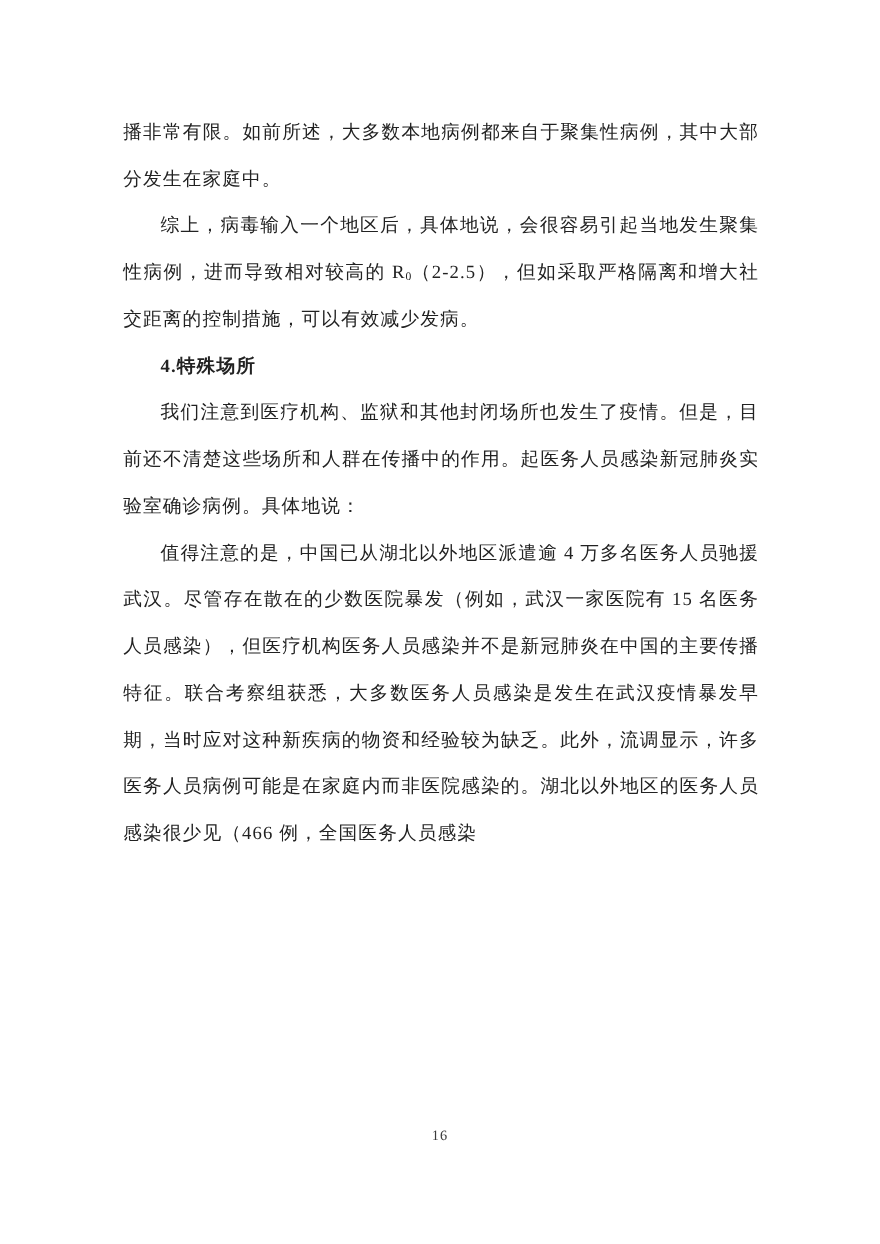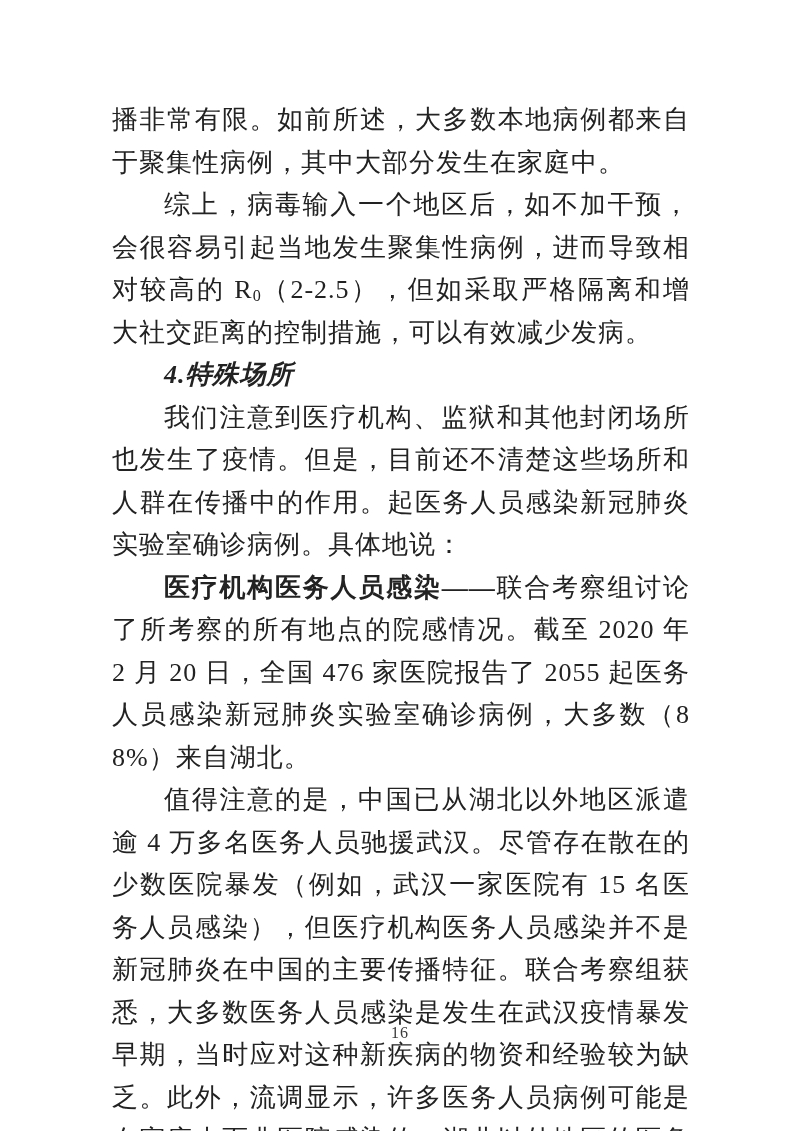--- a/index.html
+++ b/index.html
@@ -19,71 +19,69 @@
   .content {
     position: absolute;
     left: 112px;
     top: 99px;
     width: 578px;
   }
   .content p,
   .content h2 {
     margin: 0;
     padding: 0;
-    font-size: 26px;
+    font-size: 17px;
     line-height: 42.5px;
     font-weight: normal;
     text-align: justify;
     text-justify: inter-character;
     letter-spacing: 1px;
     word-break: break-all;
   }
   .indent {
     text-indent: 2em;
   }
   h2.section-heading {
     font-weight: bold;
     text-align: left;
     text-indent: 2em;
-    font-style: italic;
   }
   .content strong {
     font-weight: bold;
   }
   .content sub {
     font-size: 0.62em;
     line-height: 0;
     vertical-align: -0.18em;
     letter-spacing: 0;
   }
   .page-number {
     position: absolute;
     top: 1024px;
     left: 0;
     width: 100%;
     text-align: center;
-    font-size: 16px;
+    font-size: 13px;
     letter-spacing: 1px;
     color: #3a3a3a;
   }
 </style>
 </head>
 <body>
 
 <div class="page">
   <div class="content">
 
     <p>播非常有限。如前所述，大多数本地病例都来自于聚集性病例，其中大部分发生在家庭中。</p>
 
-    <p class="indent"><span>综上，病毒输入一个地区后，如不加干预，会很容易引起当地发生聚集性病例，进而导致相对较高的 R</span><sub>0</sub><span>（2-2.5），但如采取严格隔离和增大社交距离的控制措施，可以有效减少发病。</span></p>
+    <p class="indent"><span>综上，病毒输入一个地区后，具体地说，会很容易引起当地发生聚集性病例，进而导致相对较高的 R</span><sub>0</sub><span>（2-2.5），但如采取严格隔离和增大社交距离的控制措施，可以有效减少发病。</span></p>
 
     <h2 class="section-heading">4.特殊场所</h2>
 
     <p class="indent">我们注意到医疗机构、监狱和其他封闭场所也发生了疫情。但是，目前还不清楚这些场所和人群在传播中的作用。起医务人员感染新冠肺炎实验室确诊病例。具体地说：</p>
 
-    <p class="indent"><strong>医疗机构医务人员感染——</strong><span>联合考察组讨论了所考察的所有地点的院感情况。截至 2020 年 2 月 20 日，全国 476 家医院报告了 2055 起医务人员感染新冠肺炎实验室确诊病例，大多数（88%）来自湖北。</span></p>
 
     <p class="indent">值得注意的是，中国已从湖北以外地区派遣逾 4 万多名医务人员驰援武汉。尽管存在散在的少数医院暴发（例如，武汉一家医院有 15 名医务人员感染），但医疗机构医务人员感染并不是新冠肺炎在中国的主要传播特征。联合考察组获悉，大多数医务人员感染是发生在武汉疫情暴发早期，当时应对这种新疾病的物资和经验较为缺乏。此外，流调显示，许多医务人员病例可能是在家庭内而非医院感染的。湖北以外地区的医务人员感染很少见（466 例，全国医务人员感染</p>
 
   </div>
 
   <div class="page-number">16</div>
 </div>
 
 </body></html>

